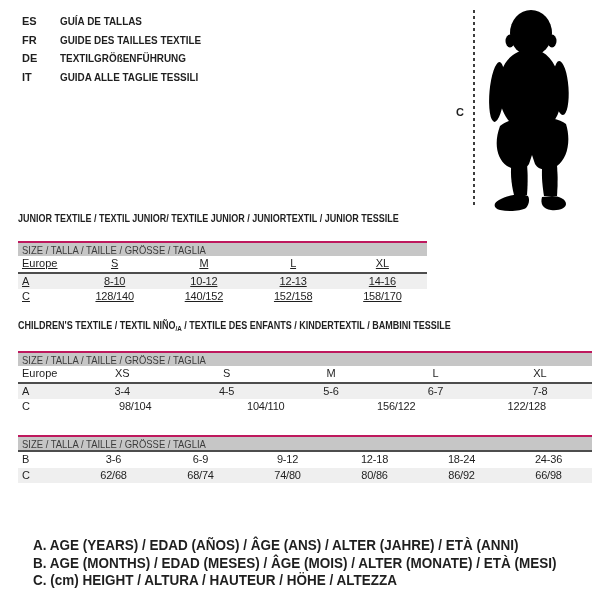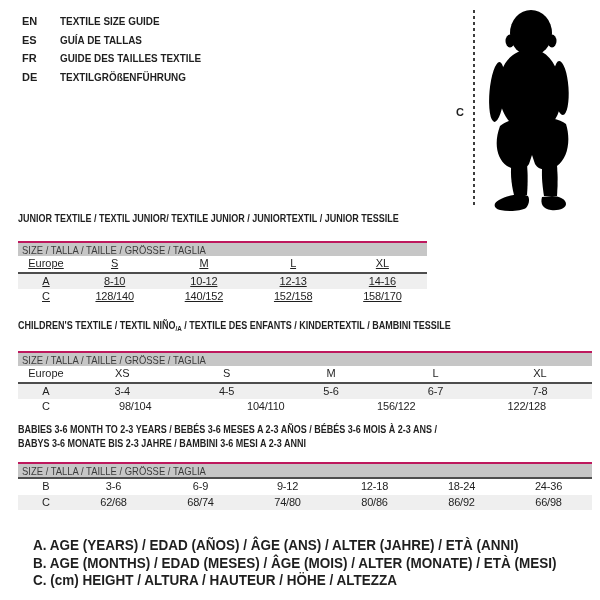--- a/index.html
+++ b/index.html
@@ -37,49 +37,49 @@
   .tbl-title { margin: 0 0 16px 0; font-size: 10px; font-weight: bold; line-height: 12px; white-space: nowrap; }
   .tbl-title .sub { font-size: 7px; vertical-align: -2px; }
   .t3 .tbl-title { margin: 0; line-height: 13.5px; }
   .t3 .title-gap { height: 12px; }
   .size-bar {
     height: 15px; line-height: 15px; background: #c6c6c6; border-top: 2px solid #be185d;
     font-size: 10.5px; color: #3c3c3c; padding-left: 4px; box-sizing: border-box;
   }
   .trow { display: flex; height: 15.5px; line-height: 15.5px; font-size: 11px; }
   .trow.shaded { background: #efefef; }
-  .rlabel { flex: 0 0 52px; padding-left: 4px; box-sizing: border-box; text-align: center; }
+  .rlabel { flex: 0 0 52px; padding-left: 4px; box-sizing: border-box; text-align: left; }
   .tcell { flex: 1 1 0; text-align: center; letter-spacing: -0.2px; }
   .hrule { height: 2px; background: #4d4d4d; }
 
   
   .footnotes { position: absolute; left: 18px; top: 536px; }
   .footnote { font-size: 15px; font-weight: bold; line-height: 17.5px; white-space: nowrap; margin-left: 15px; }
 </style>
 </head>
 <body>
 
 <div class="page">
 
   <div class="lang-list">
     <div class="lang-row">
-      <span class="lang-code">EN</span>
-      <span class="lang-label cond">TEXTILE SIZE GUIDE</span>
-    </div>
-    <div class="lang-row">
       <span class="lang-code">ES</span>
       <span class="lang-label cond">GUÍA DE TALLAS</span>
     </div>
     <div class="lang-row">
       <span class="lang-code">FR</span>
       <span class="lang-label cond">GUIDE DES TAILLES TEXTILE</span>
     </div>
     <div class="lang-row">
       <span class="lang-code">DE</span>
       <span class="lang-label cond">TEXTILGRÖßENFÜHRUNG</span>
+    </div>
+    <div class="lang-row">
+      <span class="lang-code">IT</span>
+      <span class="lang-label cond">GUIDA ALLE TAGLIE TESSILI</span>
     </div>
   </div>
 
   <div class="figure-area">
     <span class="measure-label">C</span>
     <div class="measure-line"></div>
     <svg class="silhouette" width="100" height="205" viewBox="0 0 100 205" fill="#000000" xmlns="http://www.w3.org/2000/svg">
       <ellipse cx="44" cy="25" rx="21" ry="23"></ellipse>
       <ellipse cx="23" cy="33" rx="4.5" ry="6.5"></ellipse>
       <ellipse cx="65" cy="33" rx="4.5" ry="6.5"></ellipse>
@@ -144,21 +144,20 @@
     <div class="trow">
       <span class="rlabel">C</span>
       <span class="tcell">98/104</span>
       <span class="tcell">104/110</span>
       <span class="tcell">156/122</span>
       <span class="tcell">122/128</span>
     </div>
   </section>
 
   <section class="size-table t3">
-    <h2 class="tbl-title"><span class="cond">BABIES 3-6 MONTH TO 2-3 YEARS / BEBÉS 3-6 MESES A 2-3 AÑOS / BÉBÉS 3-6 MOIS À 2-3 ANS /</span><br><span class="cond">BABYS 3-6 MONATE BIS 2-3 JAHRE / BAMBINI 3-6 MESI A 2-3 ANNI</span></h2>
     <div class="title-gap"></div>
     <div class="size-bar"><span class="cond">SIZE / TALLA / TAILLE / GRÖSSE / TAGLIA</span></div>
     <div class="hrule"></div>
     <div class="trow">
       <span class="rlabel">B</span>
       <span class="tcell">3-6</span>
       <span class="tcell">6-9</span>
       <span class="tcell">9-12</span>
       <span class="tcell">12-18</span>
       <span class="tcell">18-24</span>

